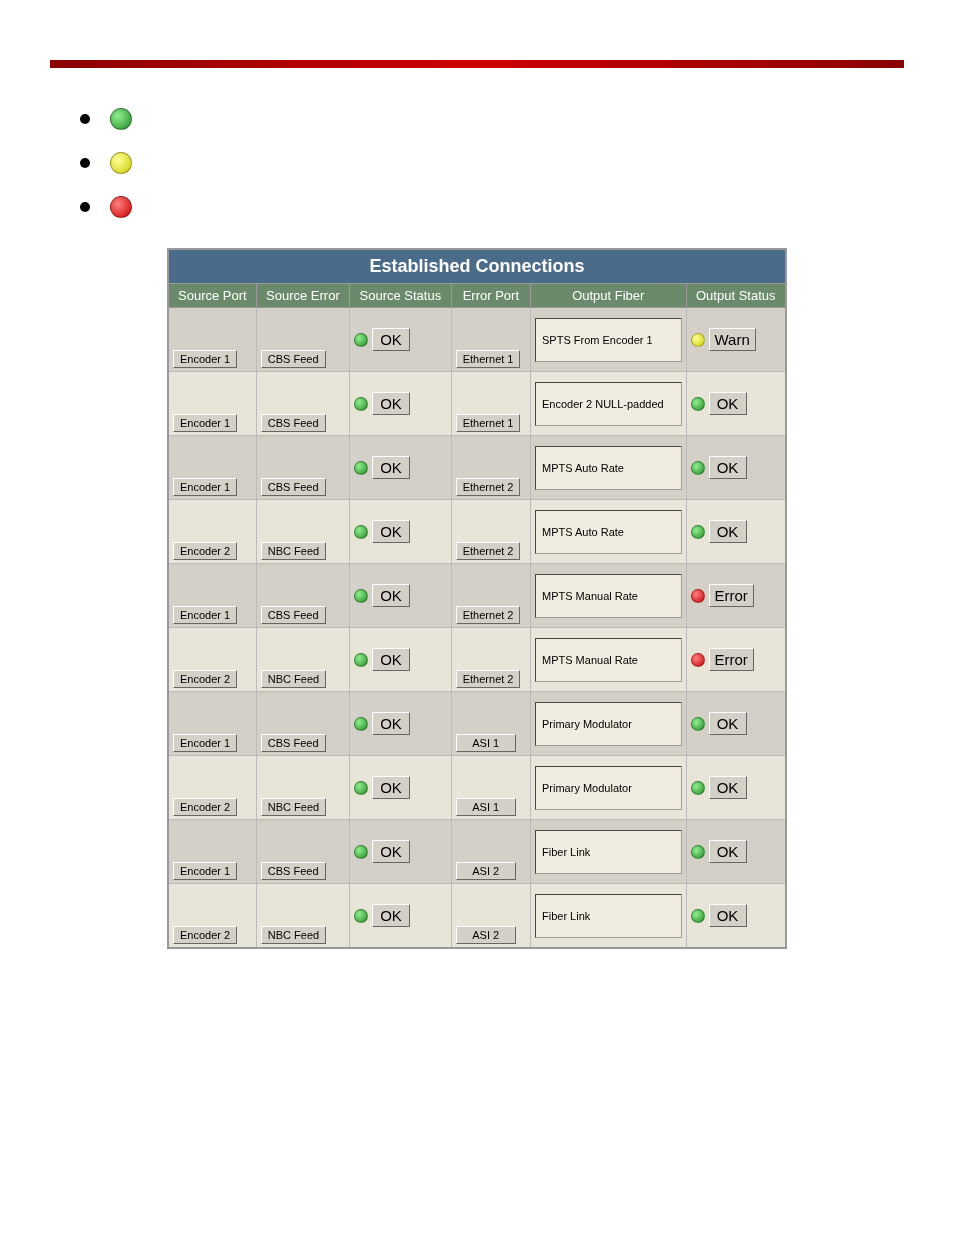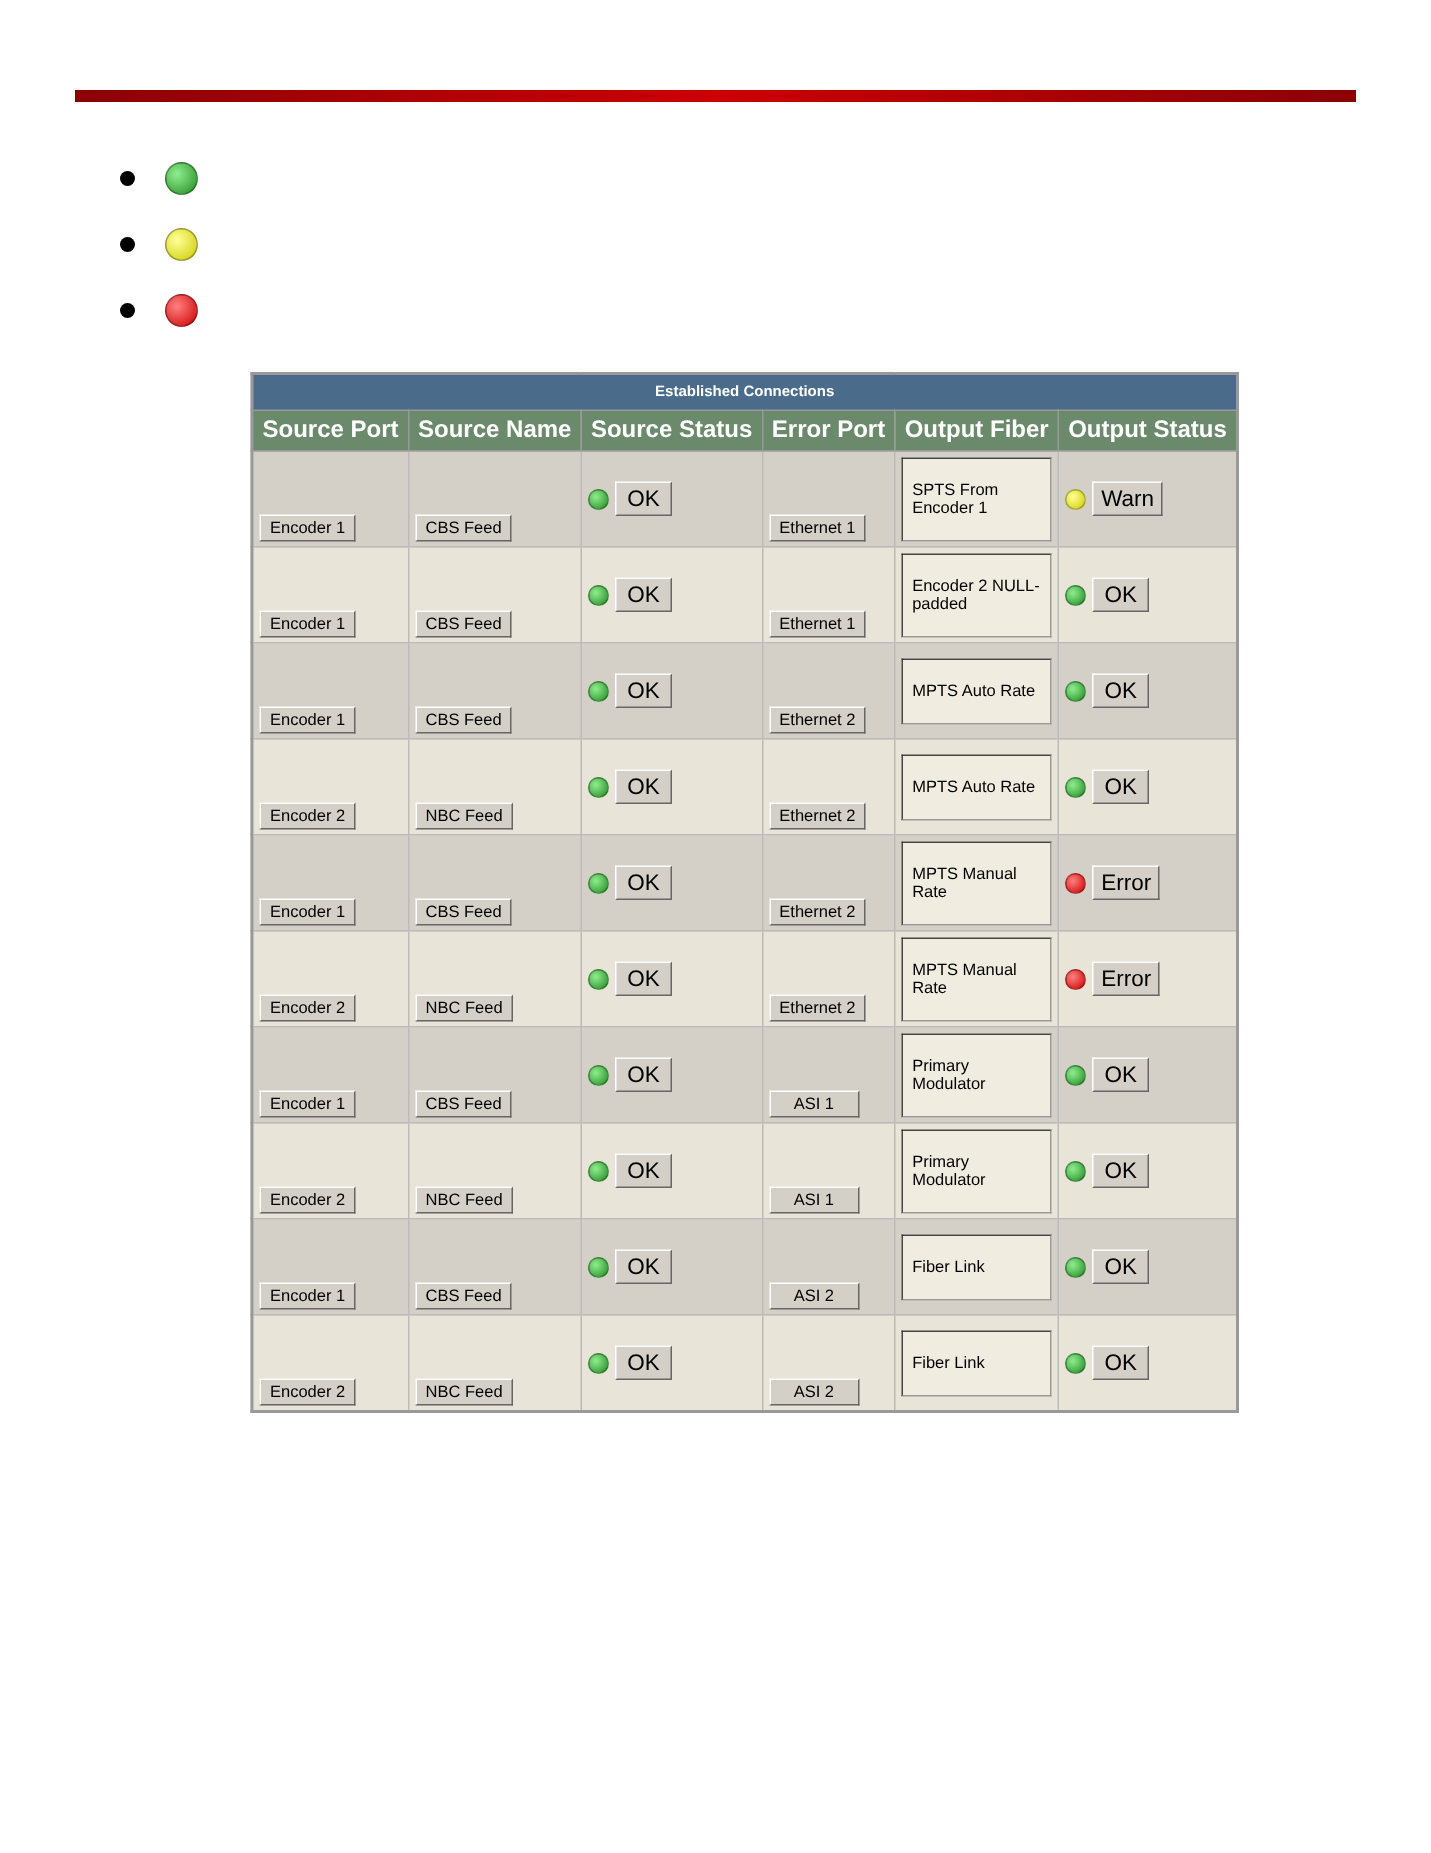--- a/index.html
+++ b/index.html
@@ -61,29 +61,29 @@
       border: 2px solid #999;
       background: #d4d0c8;
     }
 
     .table-title {
       background: #4a6b8a;
       color: #fff;
       text-align: center;
       font-weight: bold;
       padding: 6px 4px;
-      font-size: 10px;
+      font-size: 18px;
     }
 
     .col-header {
       background: #6b8a6b;
       color: #fff;
-      font-weight: bold;
+      font-weight: normal;
       padding: 4px 6px;
-      font-size: 16px;
+      font-size: 13px;
       border: 1px solid #999;
       white-space: nowrap;
     }
 
     .data-row td {
       padding: 3px 4px;
       border: 1px solid #bbb;
       vertical-align: middle;
     }
 
@@ -170,21 +170,21 @@
 </div>
 
 <div class="table-section">
   <table class="connections-table">
     <thead>
       <tr>
         <td colspan="6" class="table-title">Established Connections</td>
       </tr>
       <tr>
         <th class="col-header">Source Port</th>
-        <th class="col-header">Source Name</th>
+        <th class="col-header">Source Error</th>
         <th class="col-header">Source Status</th>
         <th class="col-header">Error Port</th>
         <th class="col-header">Output Fiber</th>
         <th class="col-header">Output Status</th>
       </tr>
     </thead>
     <tbody id="table-body">
     <tr class="data-row">
           <td><span class="cell-btn">Encoder 1</span></td>
           <td><span class="cell-btn">CBS Feed</span></td>

